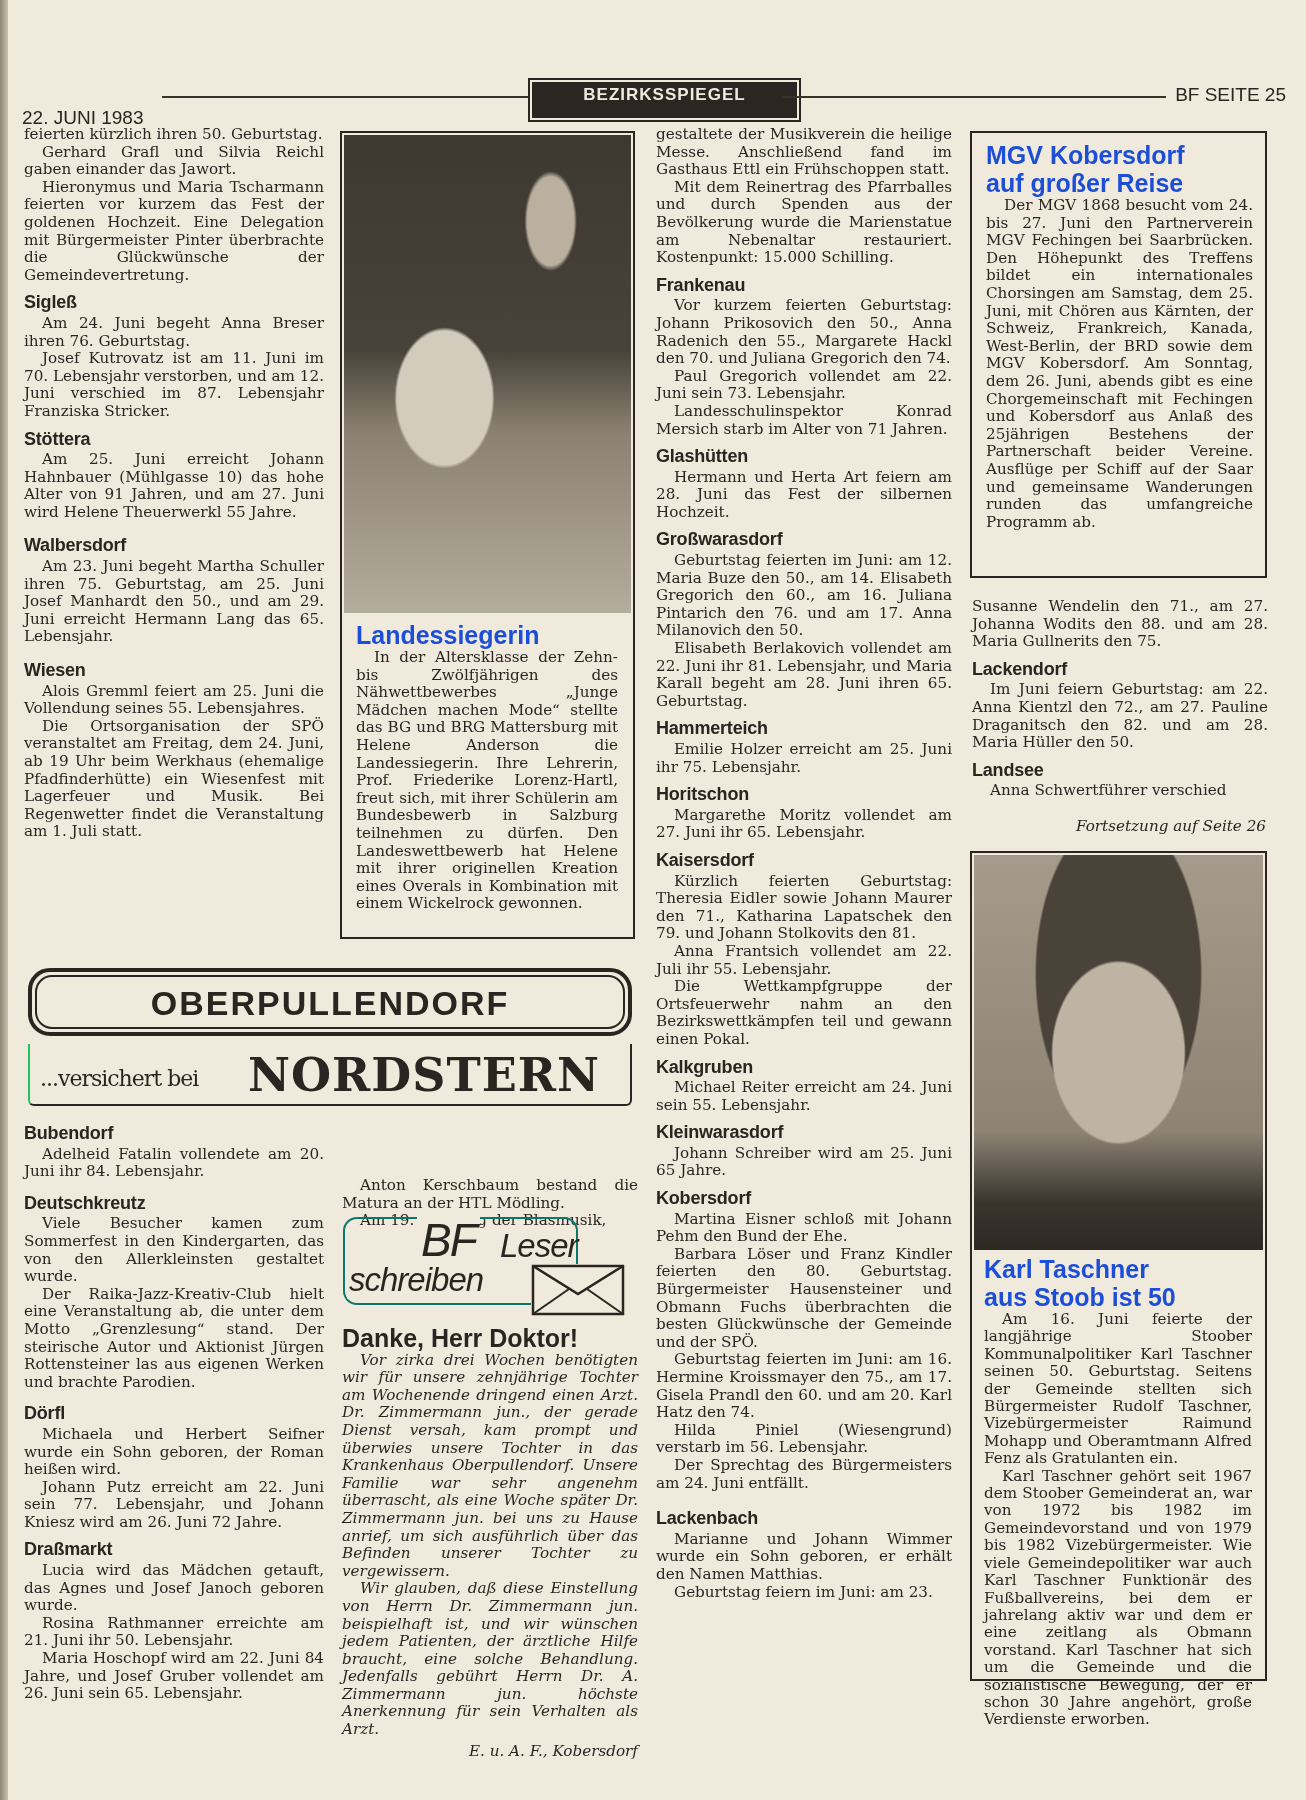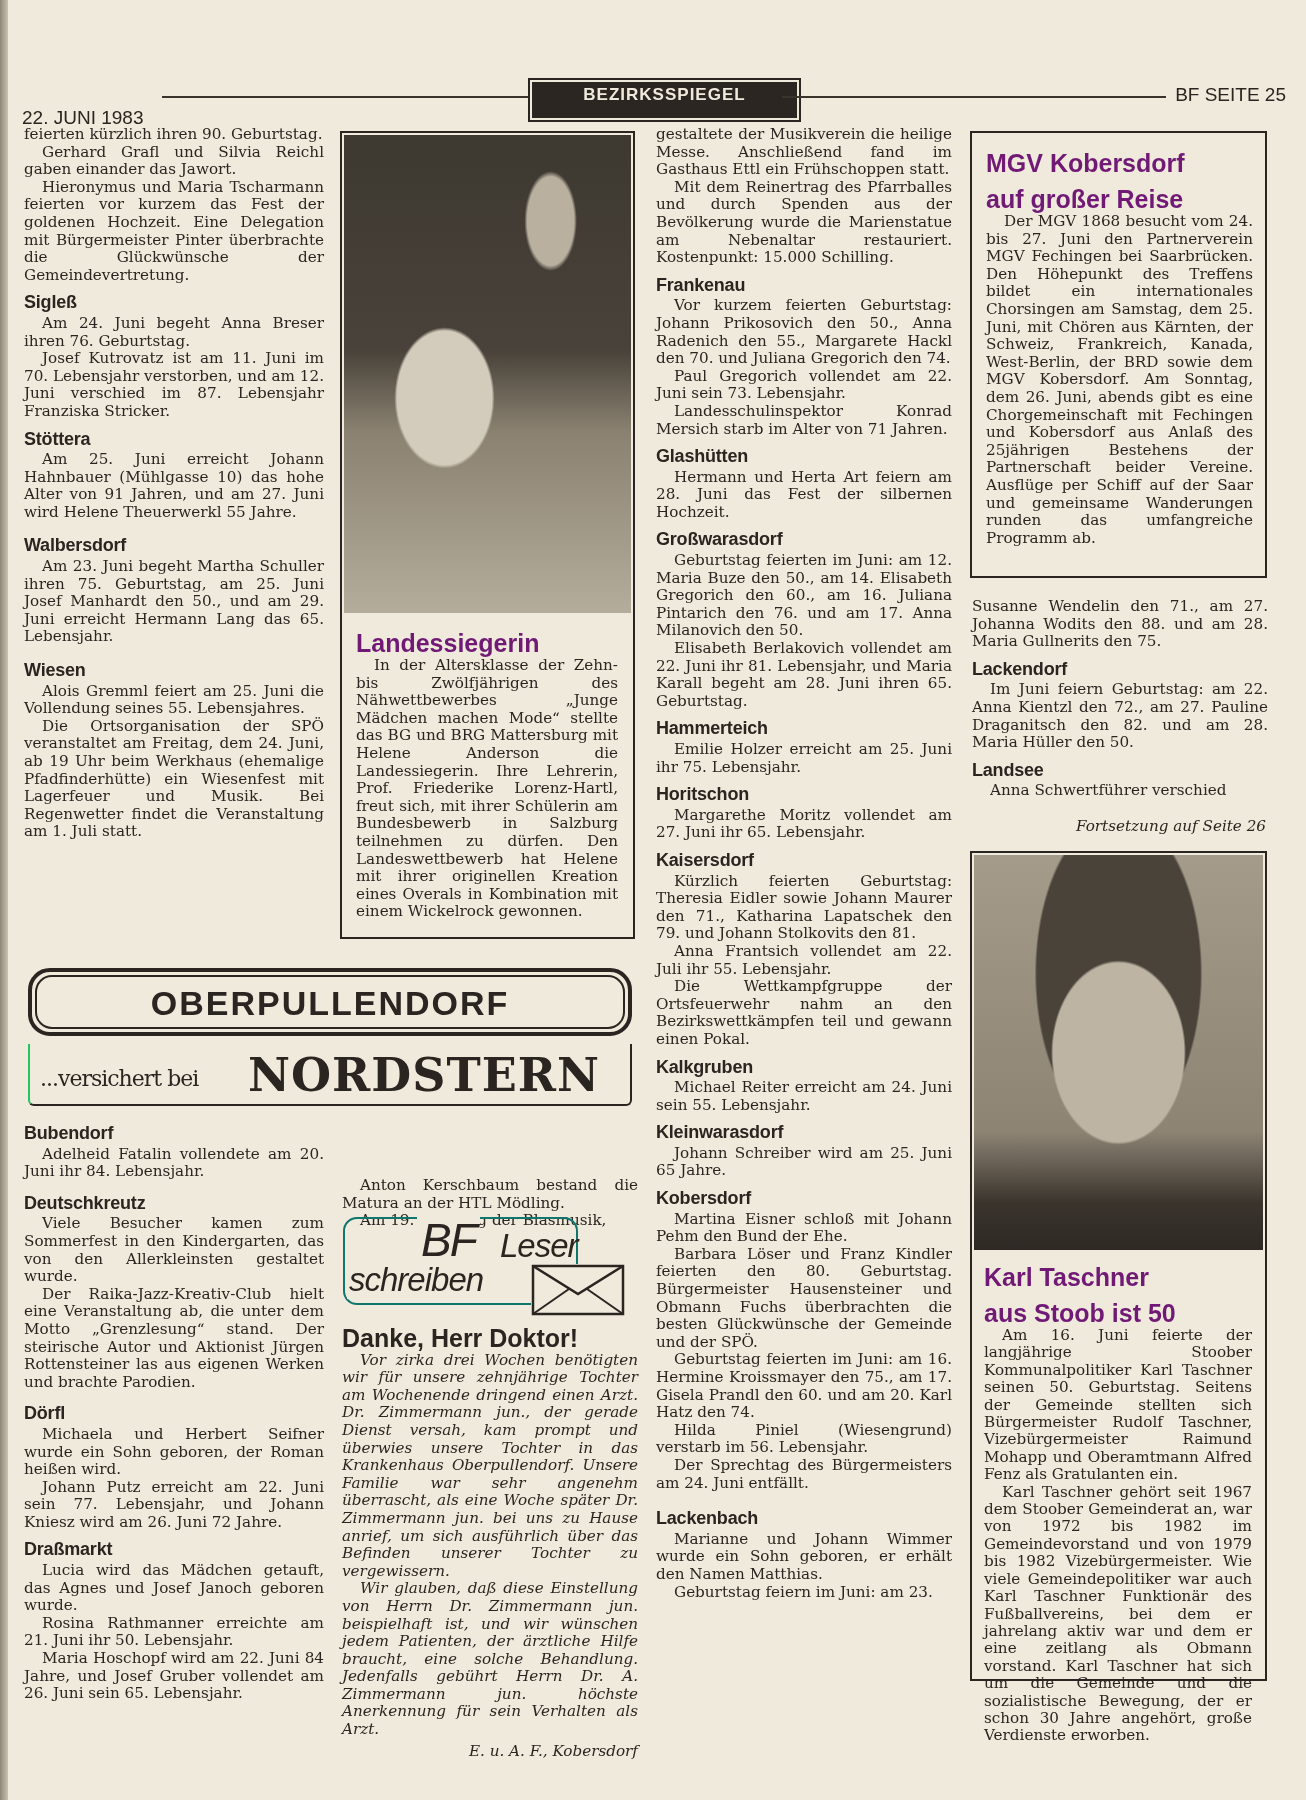--- a/index.html
+++ b/index.html
@@ -23,21 +23,21 @@
   .col p.noind { text-indent: 0; }
   .col h3 { font-family:"Liberation Sans",sans-serif; font-weight:bold; font-size:18px; margin-top:10px; margin-bottom:3px; letter-spacing:-0.2px; }
   .c1 { left:24px; top:126px; width:300px; }
   .c3 { left:656px; top:126px; width:296px; }
   .c4 { left:972px; top:598px; width:296px; }
   .c1b { left:24px; top:1125px; width:300px; }
   .c2b { left:342px; top:1177px; width:296px; }
 
   .box { position:absolute; border:2px solid #2a2520; background:#f0eadd; }
   .photo { position:absolute; overflow:hidden; }
-  .boxtitle { font-family:"Liberation Sans",sans-serif; font-weight:bold; font-size:25px; line-height:28px; color:#701a75;margin-top:8px; }
+  .boxtitle { font-family:"Liberation Sans",sans-serif; font-weight:bold; font-size:25px; line-height:28px; color:#1d4ed8; }
 
   .land { left:340px; top:131px; width:295px; height:808px; }
   .land .photo { left:2px; top:2px; right:2px; height:478px; background: radial-gradient(ellipse at 72% 18%, #b9b0a0 0 8%, transparent 9%), radial-gradient(ellipse at 35% 55%, #d3cbbb 0 18%, transparent 19%), linear-gradient(180deg,#3d3830 0%,#48423a 45%,#8a8170 62%,#b5ad9c 100%); }
   .land .text { position:absolute; left:14px; top:488px; width:262px; font-size:15.2px; line-height:17.6px; text-align:justify; }
   .land .text p { text-indent:18px; }
 
   .mgv { left:970px; top:131px; width:297px; height:447px; }
   .mgv .inner { padding:8px 12px 8px 14px; font-size:15.2px; line-height:17.6px; text-align:justify; }
   .mgv .inner p { text-indent:18px; }
 
@@ -75,21 +75,21 @@
     <span class="date">22. JUNI 1983</span>
     <div class="rule l"></div>
     <div class="section">
         <span>BEZIRKSSPIEGEL</span>
       </div>
     <div class="rule r"></div>
     <span class="pg">BF SEITE 25</span>
   </div>
 
   <div class="col c1">
-    <p class="noind">feierten kürzlich ihren 90. Geburtstag.</p>
+    <p class="noind">feierten kürzlich ihren 50. Geburtstag.</p>
     <p>Gerhard Grafl und Silvia Reichl gaben einander das Jawort.</p>
     <p>Hieronymus und Maria Tscharmann feierten vor kurzem das Fest der goldenen Hochzeit. Eine Delegation mit Bürgermeister Pinter überbrachte die Glückwünsche der Gemeindevertretung.</p>
     <h3>Sigleß</h3>
     <p>Am 24. Juni begeht Anna Breser ihren 76. Geburtstag.</p>
     <p>Josef Kutrovatz ist am 11. Juni im 70. Lebensjahr verstorben, und am 12. Juni verschied im 87. Lebensjahr Franziska Stricker.</p>
     <h3>Stöttera</h3>
     <p>Am 25. Juni erreicht Johann Hahnbauer (Mühlgasse 10) das hohe Alter von 91 Jahren, und am 27. Juni wird Helene Theuerwerkl 55 Jahre.</p>
     <h3 style="margin-top:16px">Walbersdorf</h3>
     <p>Am 23. Juni begeht Martha Schuller ihren 75. Geburtstag, am 25. Juni Josef Manhardt den 50., und am 29. Juni erreicht Hermann Lang das 65. Lebensjahr.</p>
     <h3 style="margin-top:16px">Wiesen</h3>

